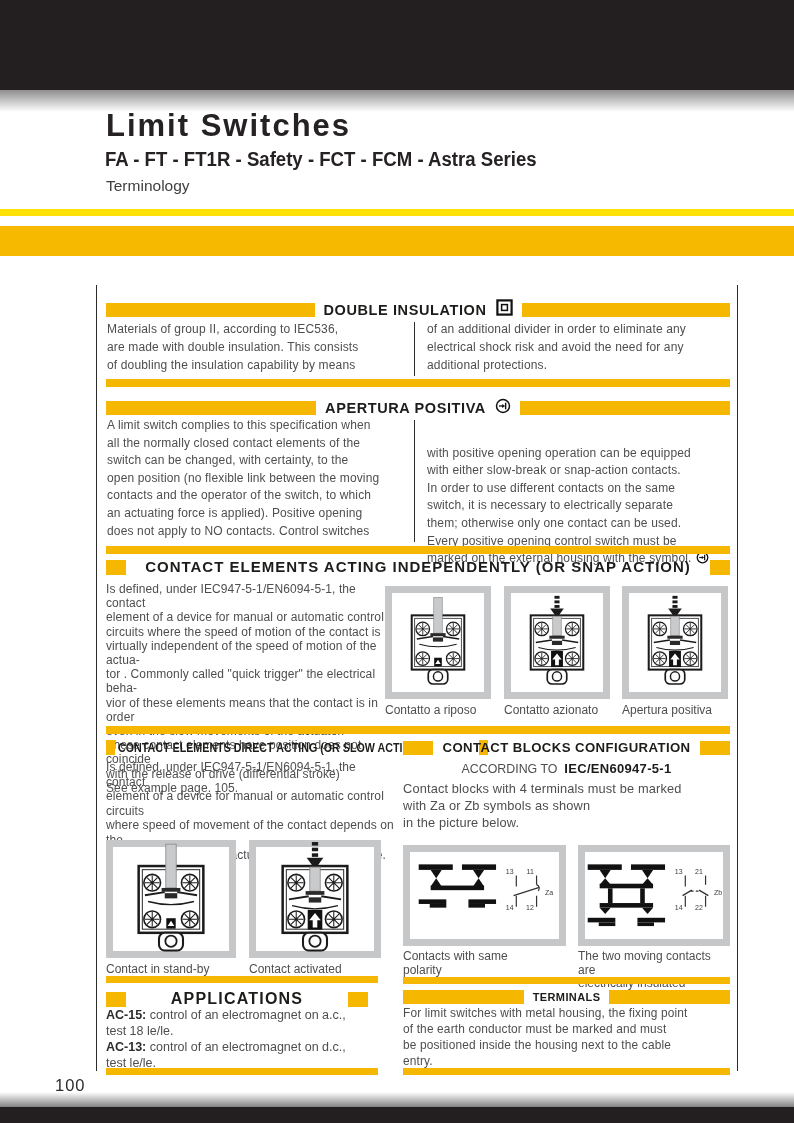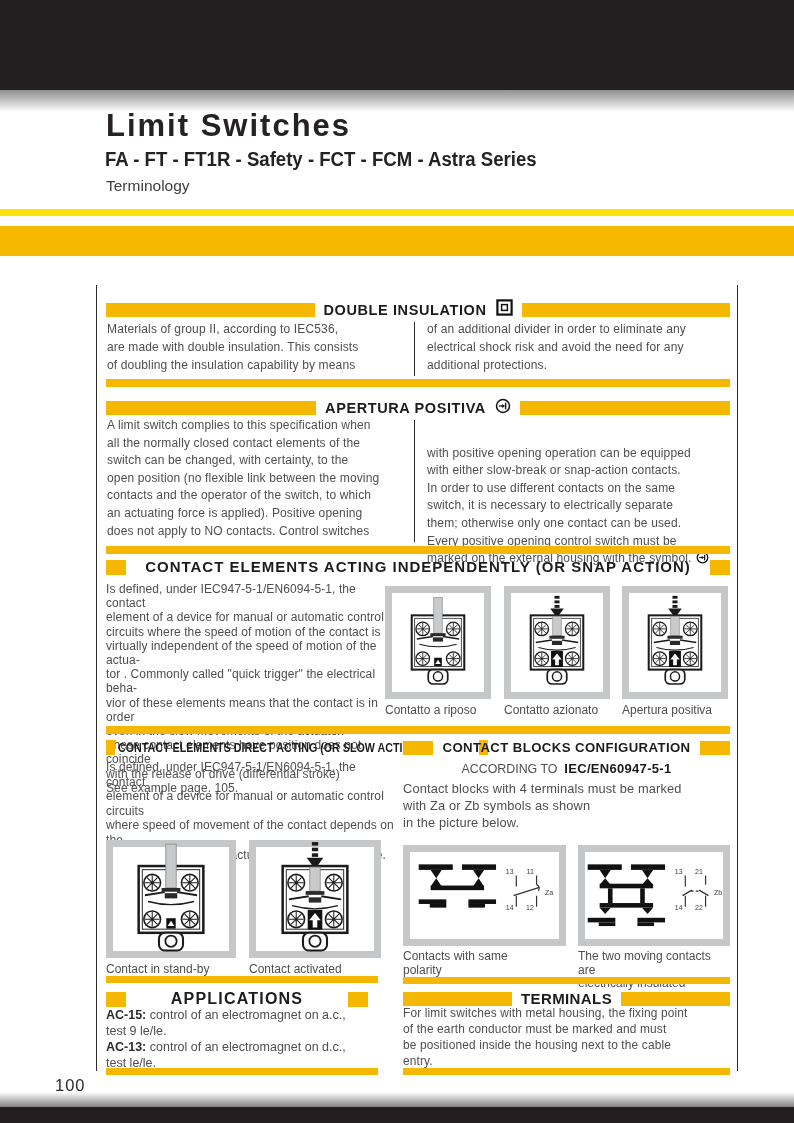--- a/index.html
+++ b/index.html
@@ -371,28 +371,28 @@
   <div class="ybar" style="left:106px;top:976px;width:272px;height:7px;"></div>
   <div class="ybar" style="left:403px;top:977px;width:327px;height:7px;"></div>
 
   <div class="sec-head" style="left:106px;top:990px;width:262px;gap:0;">
     <div class="sq"></div>
     <span class="t" style="flex:1;text-align:center;font-size:16px;letter-spacing:1.2px;">APPLICATIONS</span>
     <div class="sq"></div>
   </div>
   <div class="abs" style="left:106px;top:1007px;width:290px;font-size:12.5px;line-height:16px;">
     <p class="app-item"><b>AC-15:</b><span style="white-space:pre-line;"> control of an electromagnet on a.c.,
-test 9 le/le.</span></p>
+test 18 le/le.</span></p>
     <p class="app-item"><b>AC-13:</b><span style="white-space:pre-line;"> control of an electromagnet on d.c.,
 test le/le.</span></p>
   </div>
 
   <div class="sec-head" style="left:403px;top:990px;width:327px;">
     <div class="bar"></div>
-    <span class="t" style="font-size:15px;letter-spacing:.4px;">TERMINALS</span>
+    <span class="t" style="font-size:11px;letter-spacing:.4px;">TERMINALS</span>
     <div class="bar"></div>
   </div>
   <div class="coltext" style="left:403px;top:1005px;width:332px;font-size:11.9px;line-height:16px;">For limit switches with metal housing, the fixing point
 of the earth conductor must be marked and must
 be positioned inside the housing next to the cable
 entry.</div>
 
   <div class="ybar" style="left:106px;top:1068px;width:272px;height:7px;"></div>
   <div class="ybar" style="left:403px;top:1068px;width:327px;height:7px;"></div>
 

